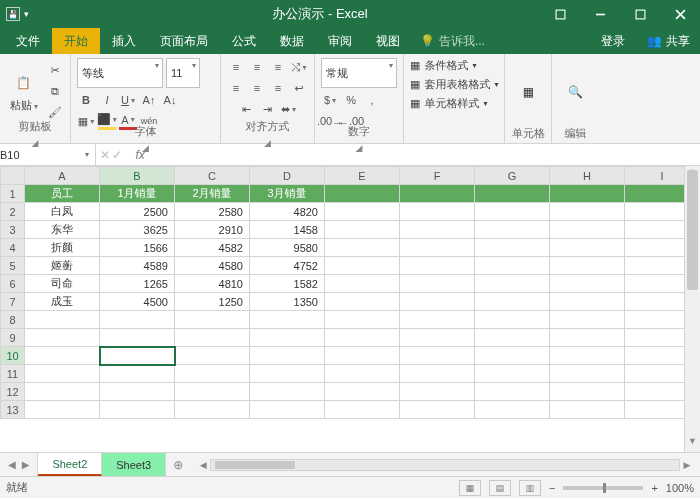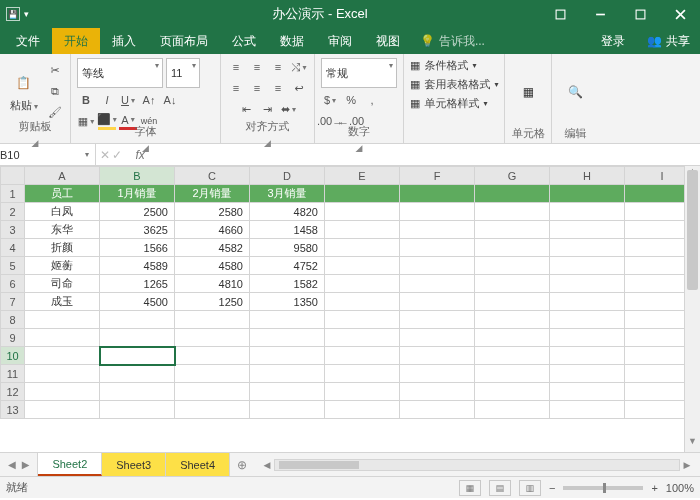--- a/index.html
+++ b/index.html
@@ -62,21 +62,21 @@
   .corner{width:24px; background:#e6e6e6; border:1px solid #d4d4d4;}
   .selcell{outline:2px solid #217346; outline-offset:-1px;}
   .selcol, .selrow{background:#d3e5d3 !important; color:#217346;}
   .vscroll{width:16px; background:#f0f0f0; border-left:1px solid #d4d4d4; position:relative;}
   .vthumb{position:absolute; left:2px; right:2px; top:4px; height:120px; background:#c8c8c8; border-radius:2px;}
   .varrow{position:absolute; left:0; right:0; height:16px; text-align:center; font-size:9px; color:#888;}
 
   
   .sheetbar { height: 24px; border-top: 1px solid #d4d4d4; display: flex; align-items: stretch; background:#f3f3f3;}
   .navarrows{display:flex; align-items:center; padding:0 8px; gap:6px; color:#888; border-right:1px solid #d4d4d4; font-size:10px;}
-  .sheettab { padding: 0 14px; border-right:1px solid #d4d4d4; display:flex; align-items:center; font-size:11px; background:#fde047;}
+  .sheettab { padding: 0 14px; border-right:1px solid #d4d4d4; display:flex; align-items:center; font-size:11px; background:#86efac;}
   .sheettab.active { background: #fff; border-bottom:2px solid #c2410c; color:#217346;}
   .addsheet{width:24px; display:flex; align-items:center; justify-content:center; color:#888;}
   .hscroll{flex:1; margin:3px 6px; display:flex; align-items:center;}
   .hsleft,.hsright{width:14px; text-align:center; font-size:9px; color:#888;}
   .hstrack{flex:1; height:12px; background:#e8e8e8; position:relative; border:1px solid #d4d4d4;}
   .hsthumb{position:absolute; left:4px; top:1px; bottom:1px; width:80px; background:#c8c8c8;}
 
   
   .status { height: 22px; background: #f3f3f3; border-top:1px solid #d4d4d4; display: flex; align-items: center; padding: 0 6px; font-size: 11px; color:#555; gap:8px;}
   .status .spacer{flex:1;}
@@ -326,21 +326,21 @@
             <td class=""></td>
             <td class=""></td>
             <td class=""></td>
             <td class=""></td>
             <td class=""></td>
           </tr>
           <tr>
             <th class="rowh">3</th>
             <td class="txt">东华</td>
             <td class="num">3625</td>
-            <td class="num">4660</td>
+            <td class="num">2910</td>
             <td class="num">1458</td>
             <td class=""></td>
             <td class=""></td>
             <td class=""></td>
             <td class=""></td>
             <td class=""></td>
           </tr>
           <tr>
             <th class="rowh">4</th>
             <td class="txt">折颜</td>
@@ -471,21 +471,20 @@
   </div>
 </div>
 
 <div class="sheetbar">
   <div class="navarrows">
       <span>◀</span>
       <span>▶</span>
     </div>
   <div class="sheettab active">Sheet2</div>
   <div class="sheettab">Sheet3</div>
-  <div class="sheettab">Sheet4</div>
   <div class="addsheet">⊕</div>
   <div class="hscroll">
     <div class="hsleft">◀</div>
     <div class="hstrack">
         <div class="hsthumb"></div>
       </div>
     <div class="hsright">▶</div>
   </div>
 </div>
 

